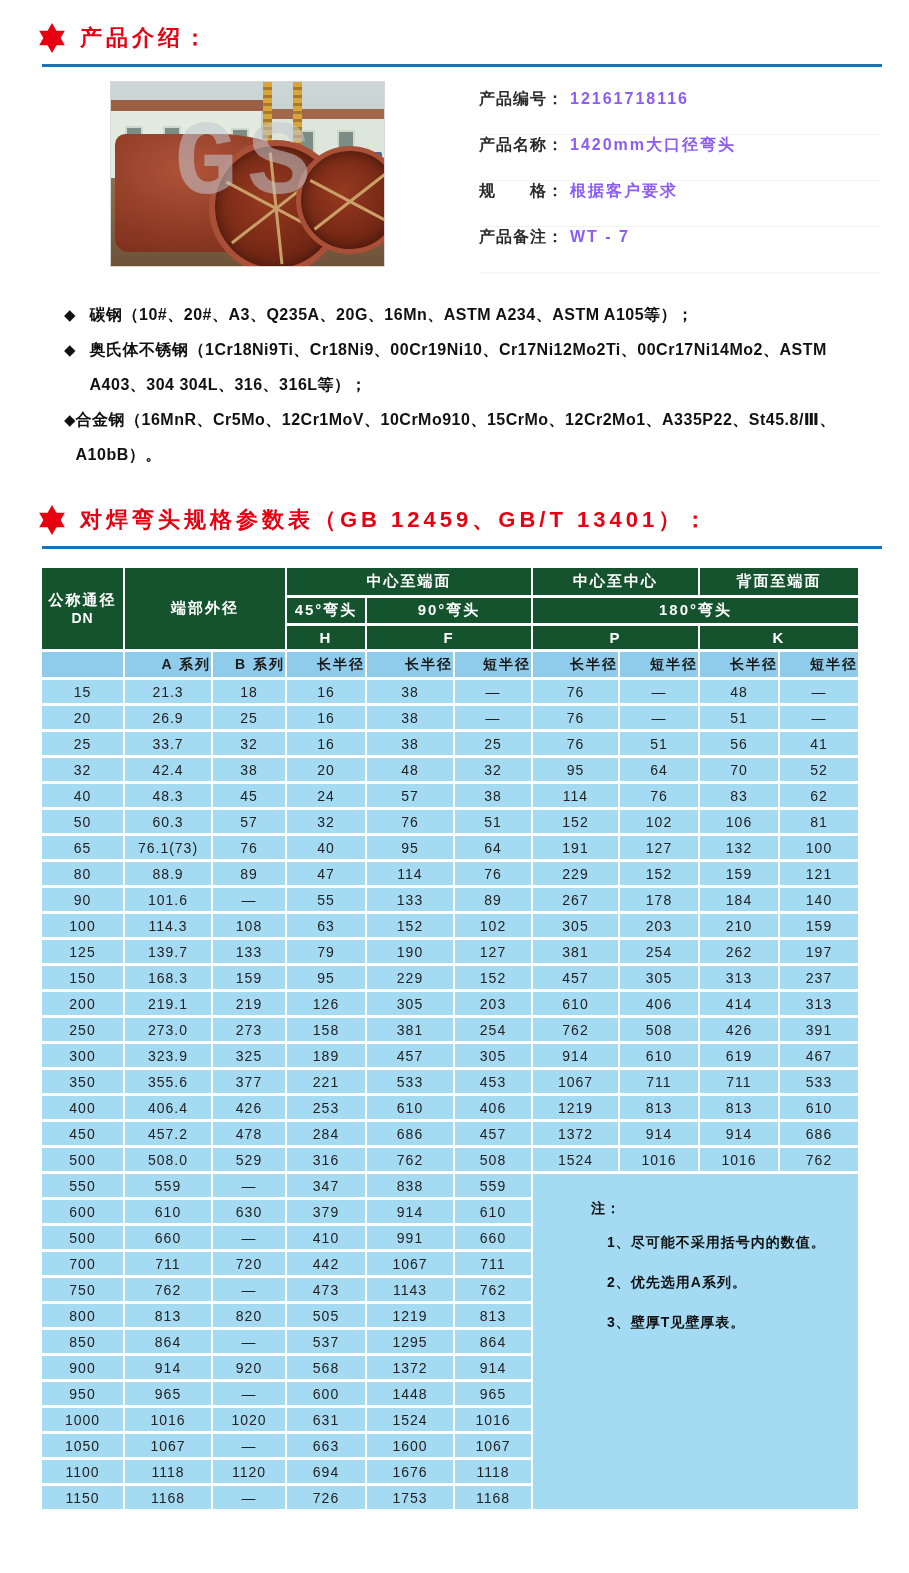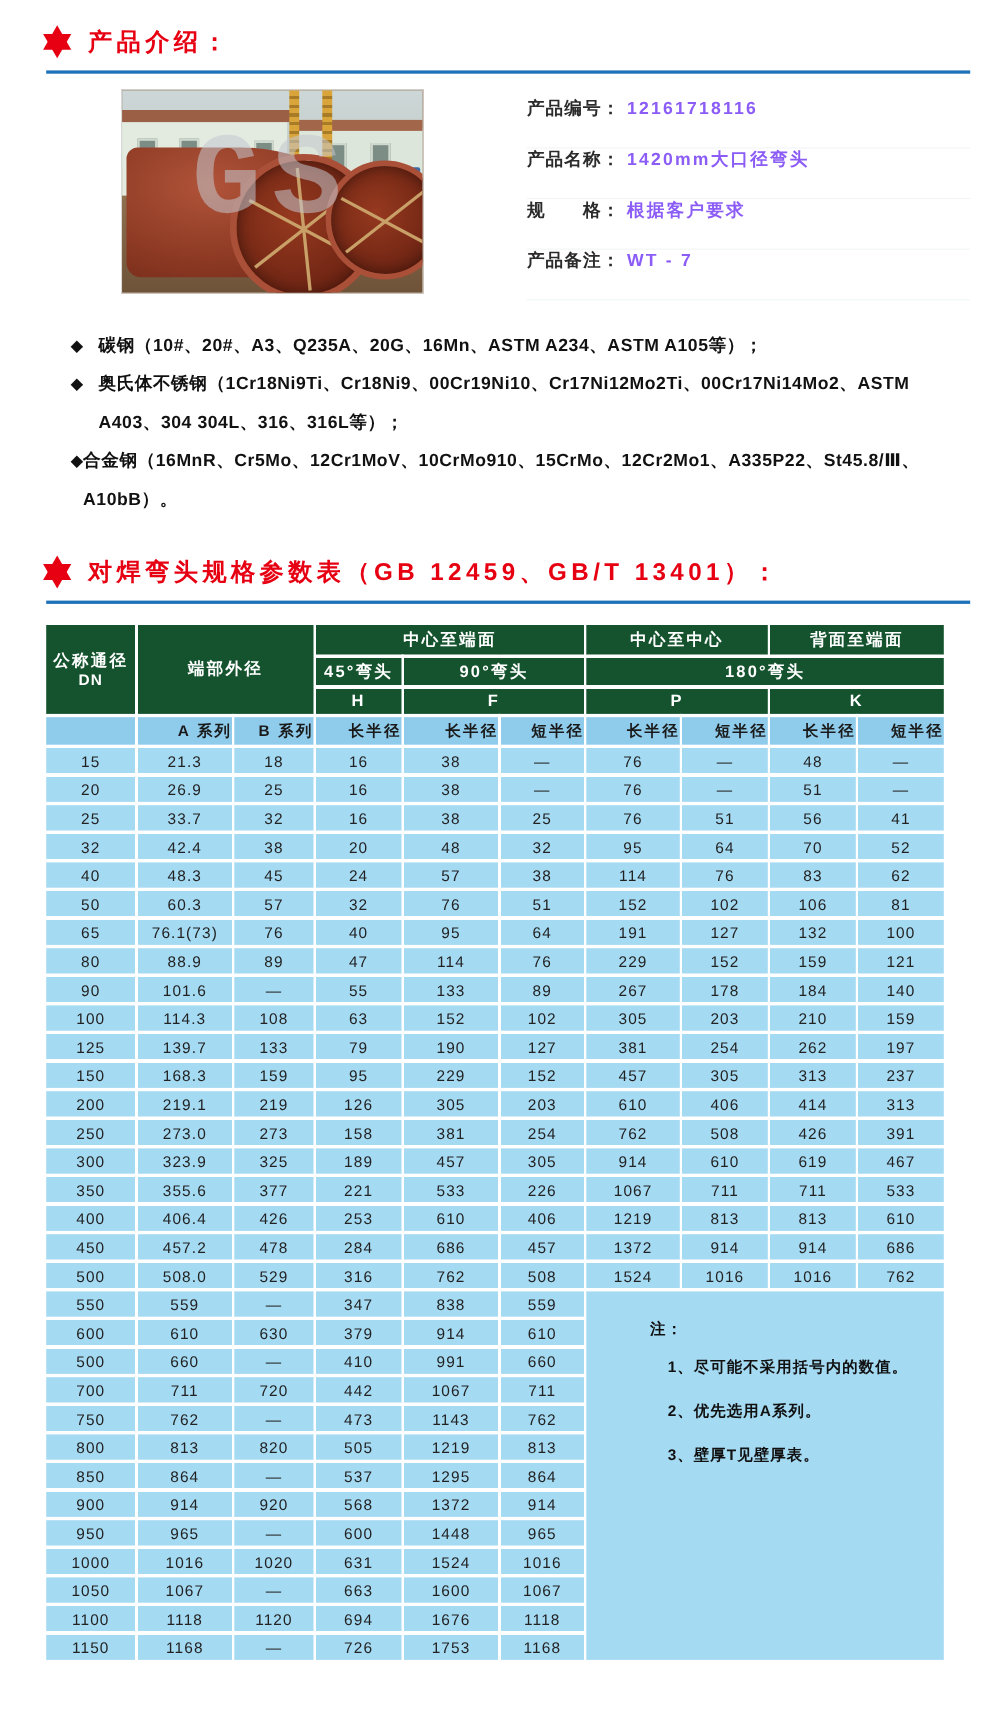--- a/index.html
+++ b/index.html
@@ -418,21 +418,21 @@
             <td>610</td>
             <td>619</td>
             <td>467</td>
           </tr>
           <tr class="drow">
             <td>350</td>
             <td>355.6</td>
             <td>377</td>
             <td>221</td>
             <td>533</td>
-            <td>226</td>
+            <td>453</td>
             <td>1067</td>
             <td>711</td>
             <td>711</td>
             <td>533</td>
           </tr>
           <tr class="drow">
             <td>400</td>
             <td>406.4</td>
             <td>426</td>
             <td>253</td>

